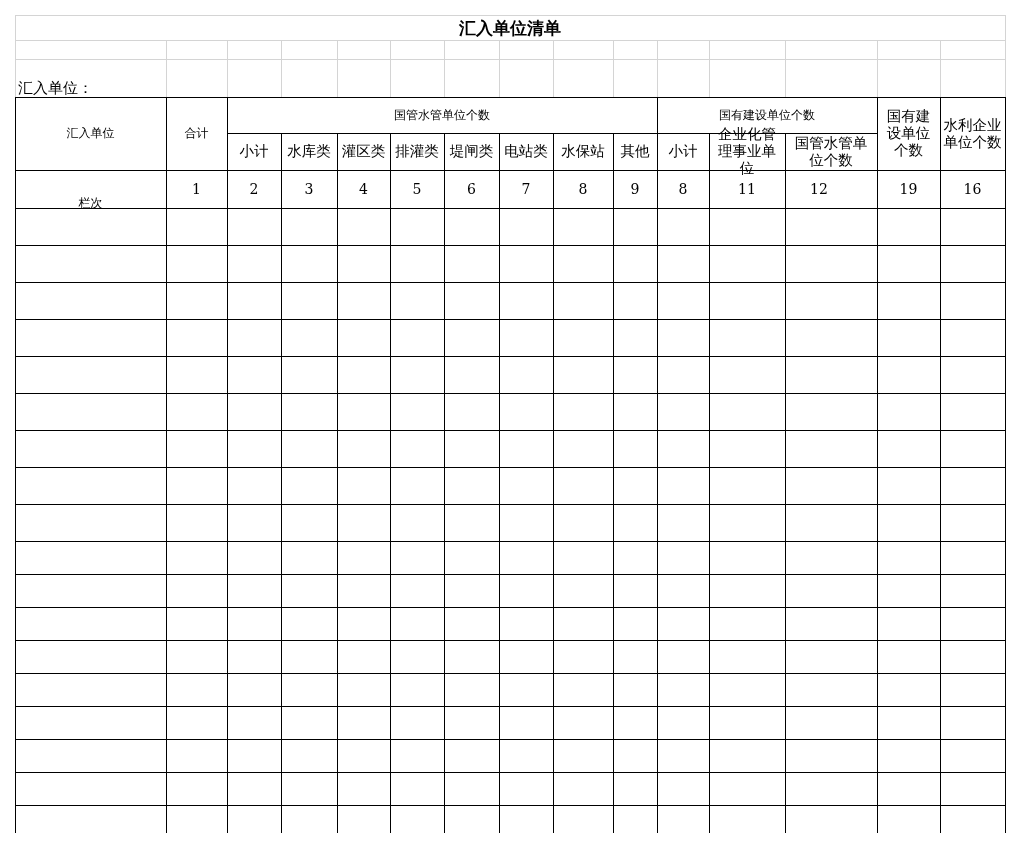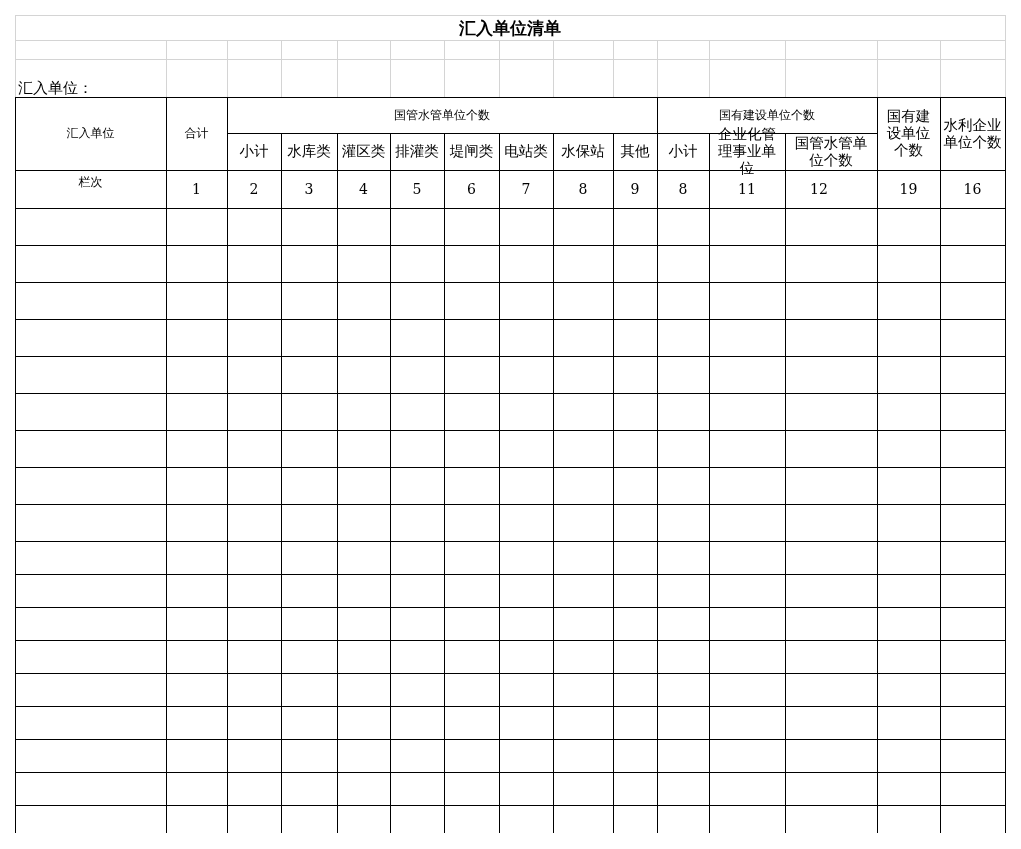--- a/index.html
+++ b/index.html
@@ -61,21 +61,21 @@
     <div class="cell small" style="left: 390px; top: 133px; width: 54px; height: 37px; padding: 0px 4px;">排灌类</div>
     <div class="cell small" style="left: 444px; top: 133px; width: 55px; height: 37px; padding: 0px 4px;">堤闸类</div>
     <div class="cell small" style="left: 499px; top: 133px; width: 54px; height: 37px; padding: 0px 4px;">电站类</div>
     <div class="cell small" style="left: 553px; top: 133px; width: 60px; height: 37px; padding: 0px 4px;">水保站</div>
     <div class="cell small" style="left: 613px; top: 133px; width: 44px; height: 37px; padding: 0px 4px;">其他</div>
     <div class="cell small" style="left: 657px; top: 133px; width: 52px; height: 37px; padding: 0px 4px;">小计</div>
     <div class="cell small" style="left: 709px; top: 133px; width: 76px; height: 37px; padding: 0px 4px;">企业化管理事业单位</div>
     <div class="cell small" style="left: 785px; top: 133px; width: 92px; height: 37px; padding: 0px 4px;">国管水管单位个数</div>
   </div>
 <div id="indexrow">
-    <div class="cell" style="left: 15px; top: 163px; width: 151px; height: 38px;">栏次</div>
+    <div class="cell" style="left: 15px; top: 184px; width: 151px; height: 38px;">栏次</div>
     <div class="cell num" style="left: 166px; top: 170px; width: 61px; height: 38px;">1</div>
     <div class="cell num" style="left: 227px; top: 170px; width: 54px; height: 38px;">2</div>
     <div class="cell num" style="left: 281px; top: 170px; width: 56px; height: 38px;">3</div>
     <div class="cell num" style="left: 337px; top: 170px; width: 53px; height: 38px;">4</div>
     <div class="cell num" style="left: 390px; top: 170px; width: 54px; height: 38px;">5</div>
     <div class="cell num" style="left: 444px; top: 170px; width: 55px; height: 38px;">6</div>
     <div class="cell num" style="left: 499px; top: 170px; width: 54px; height: 38px;">7</div>
     <div class="cell num" style="left: 553px; top: 170px; width: 60px; height: 38px;">8</div>
     <div class="cell num" style="left: 613px; top: 170px; width: 44px; height: 38px;">9</div>
     <div class="cell num" style="left: 657px; top: 170px; width: 52px; height: 38px;">8</div>

